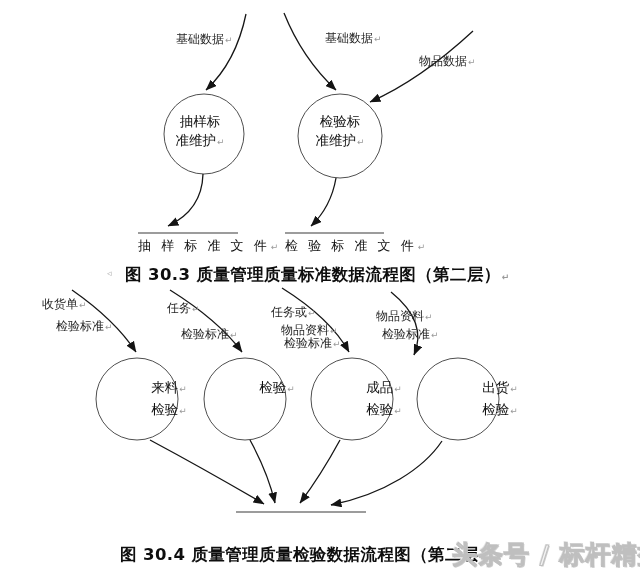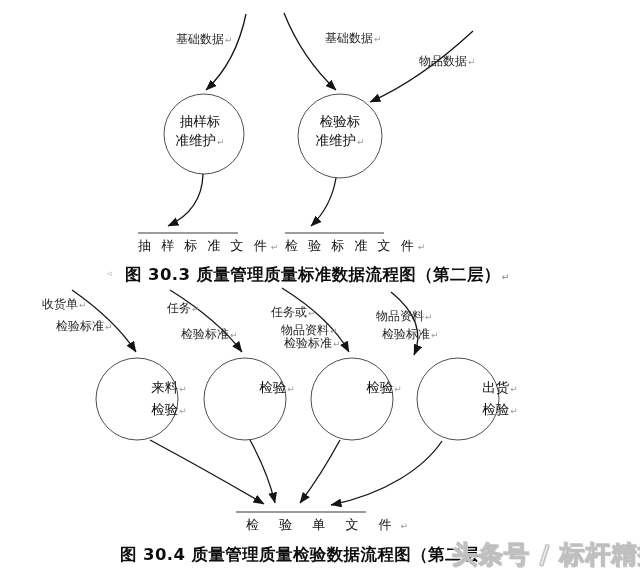--- a/index.html
+++ b/index.html
@@ -128,26 +128,26 @@
   <div class="lbl p-l4b"><span>检验标准</span><span class="pm">↵</span></div>
 
   <div class="ctext b p-b1">
     <span class="row"><span>来料</span><span class="pm">↵</span></span>
     <span class="row"><span>检验</span><span class="pm">↵</span></span>
   </div>
   <div class="ctext b p-b2">
     <span class="row"><span>检验</span><span class="pm">↵</span></span>
   </div>
   <div class="ctext b p-b3">
+    <span class="row"><span>成品</span><span class="pm">↵</span></span>
     <span class="row"><span>检验</span><span class="pm">↵</span></span>
   </div>
   <div class="ctext b p-b4">
     <span class="row"><span>出货</span><span class="pm">↵</span></span>
     <span class="row"><span>检验</span><span class="pm">↵</span></span>
   </div>
 
-  <div class="store wide p-s3"><span>检 验 单 文 件</span><span class="pm">↵</span></div>
 
   <div class="cap p-cap2">图 30.4 质量管理质量检验数据流程图（第二层</div>
 
   <div class="wm">头条号 / 标杆精益</div>
 
 </div>
 
 </body></html>

